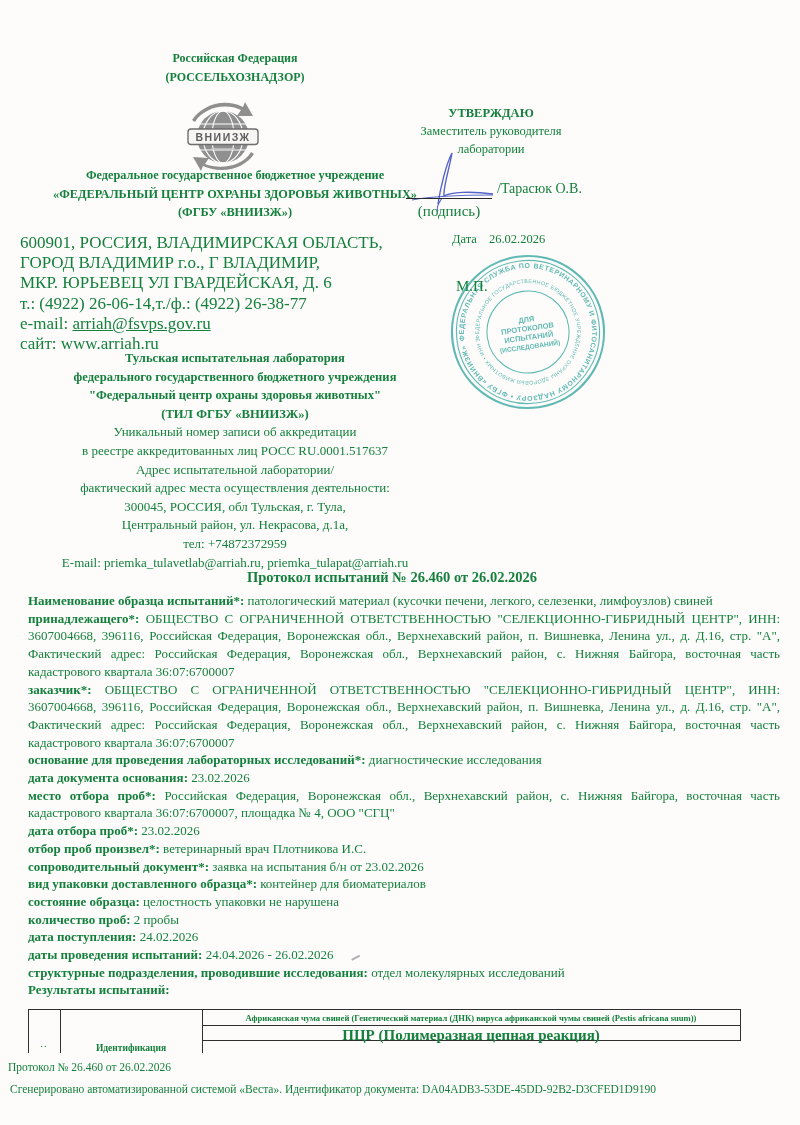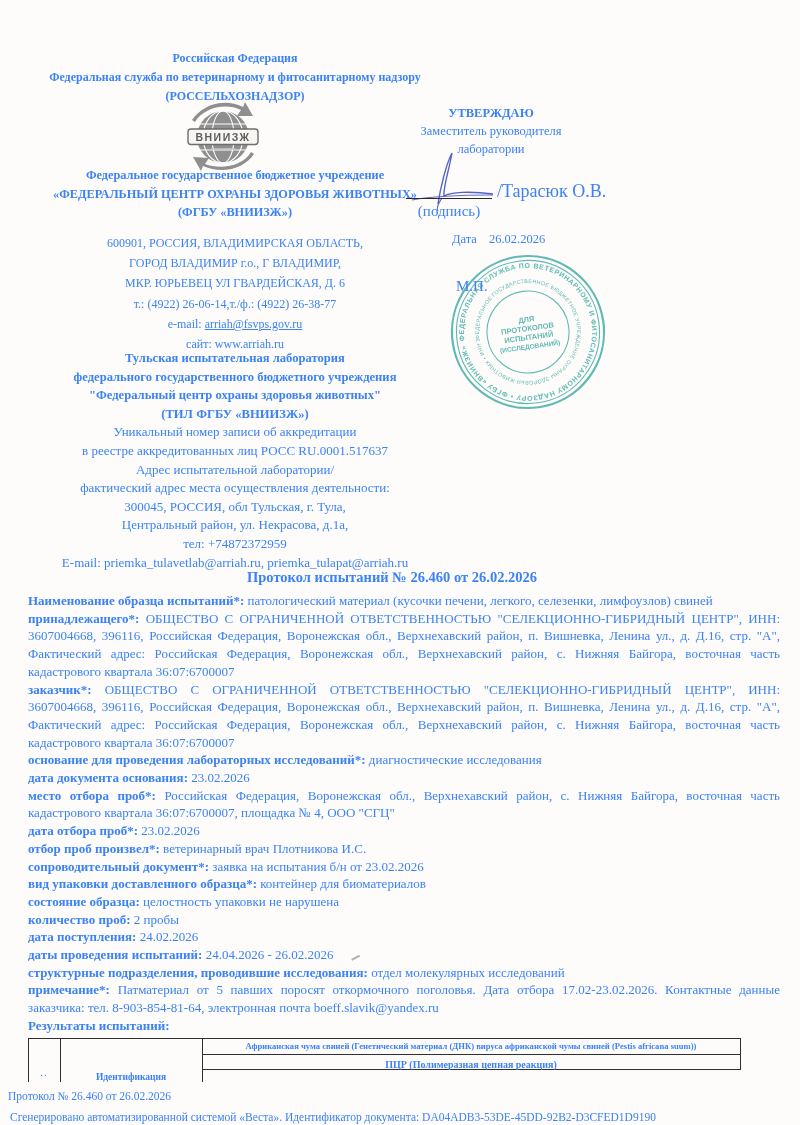--- a/index.html
+++ b/index.html
@@ -1,103 +1,102 @@
 <!DOCTYPE html>
 <html><head>
 <meta charset="utf-8">
 <style>
   * { margin:0; padding:0; box-sizing:border-box; }
   html,body { background:#ffffff; }
   .page {
     position:relative; width:800px; height:1125px; overflow:hidden;
-    background:#fdfcfa; color:#3b82f6;
+    background:#fdfcfa; color:#15803d;
     font-family:"Liberation Serif","DejaVu Serif",serif;
   }
   .b { font-weight:bold; }
 
   
   .gov { position:absolute; left:20px; top:49px; width:430px; text-align:center;
          font-size:12px; font-weight:bold; line-height:19px; }
 
   
   .logo { position:absolute; left:177px; top:100px; }
 
   
   .approve { position:absolute; left:405px; top:104px; width:172px; text-align:center;
              font-size:12.5px; line-height:18px; }
   .approve .t { font-weight:bold; }
   .sig-svg  { position:absolute; left:398px; top:148px; }
   .sig-line { position:absolute; left:406px; top:198px; width:86px; height:1px; background:#2a2a2a; }
-  .signer   { position:absolute; left:497px; top:181px; font-size:18px; }
+  .signer   { position:absolute; left:497px; top:181px; font-size:14px; }
   .sig-cap  { position:absolute; left:409px; top:203px; width:80px; text-align:center; font-size:15px; }
   .date-row { position:absolute; left:452px; top:232px; font-size:12.5px; }
   .date-row .dv { margin-left:12px; }
 
   
   .stamp { position:absolute; left:446px; top:250px; opacity:.8; }
   .mp    { position:absolute; left:456px; top:278px; font-size:15px; z-index:2; }
 
   
   .inst { position:absolute; left:15px; top:166px; width:440px; text-align:center;
           font-size:12.3px; font-weight:bold; line-height:18.5px; }
 
   
-  .addr { position:absolute; left:20px; top:233px; width:430px; text-align:center;
-          font-size:12px; line-height:20.2px; }
+  .addr { position:absolute; left:20px; top:233px; width:430px; text-align:left;
+          font-size:17px; line-height:20.2px; }
   .ulink { text-decoration:underline; }
 
   
   .lab { position:absolute; left:15px; top:349px; width:440px; text-align:center;
          font-size:13px; line-height:18.6px; }
   .lab .b { font-size:12.6px; }
 
   
   .title { position:absolute; left:28px; top:569px; width:728px; text-align:center;
            font-weight:bold; font-size:14.5px; }
 
   
   .flow { position:absolute; left:28px; top:592px; width:752px;
           font-size:13px; line-height:17.7px; text-align:justify; }
   .field b { font-weight:bold; }
   .results { font-weight:bold; }
   .inkmark { display:inline-block; width:9px; height:7px; border-bottom:2px solid #6f6f7a;
              transform:rotate(-28deg); margin-left:16px; opacity:.55; }
 
   
-  .rtable { position:relative; width:712px; height:44px; margin-top:3px; text-align:left; }
+  .rtable { position:relative; width:712px; height:44px; margin-top:10px; text-align:left; }
   .hl, .vl { position:absolute; background:#2f2f2f; }
   .hl { height:1px; } .vl { width:1px; }
   .h-top { left:0; top:0; width:712px; }
   .h-a   { left:174px; top:16px; width:538px; }
   .h-b   { left:174px; top:31px; width:539px; }
   .v-1 { left:0;    top:0; height:44px; }
   .v-2 { left:32px; top:0; height:44px; }
   .v-3 { left:174px;top:0; height:44px; }
   .v-4 { left:712px;top:0; height:32px; }
   .cellA { position:absolute; left:176px; top:2.5px; width:534px; text-align:center;
            font-size:8.6px; font-weight:bold; line-height:12px; }
   .cellB { position:absolute; left:176px; top:18px; width:534px; text-align:center;
-           font-size:10px; font-weight:bold; }
+           font-size:15px; font-weight:bold; }
   .ident { position:absolute; left:33px; top:31px; width:140px; text-align:center;
            font-size:9.5px; font-weight:bold; }
   .c1p   { position:absolute; left:0; top:26px; width:32px; text-align:center;
            font-size:11px; letter-spacing:1px; }
 
   
   .f1 { margin:6px 0 0 -20px; font-size:11.5px; text-align:left; }
   .f2 { margin:4px 0 0 -18px; font-size:11.5px; text-align:left; }
 </style>
 </head>
 <body>
 
 <div class="page">
 
   <div class="gov">
     <div>Российская Федерация</div>
-    <div>Федеральная служба по ветеринарному и фитосанитарному надзору</div>
     <div>(РОССЕЛЬХОЗНАДЗОР)</div>
   </div>
 
   <svg class="logo" width="92" height="72" viewBox="0 0 92 72">
     <circle cx="46" cy="37" r="26" fill="#8f8f8f"></circle>
     <ellipse cx="46" cy="37" rx="11" ry="26" fill="none" stroke="#ffffff" stroke-width="1.1"></ellipse>
     <ellipse cx="46" cy="37" rx="20" ry="26" fill="none" stroke="#ffffff" stroke-width="1.1"></ellipse>
     <line x1="20" y1="37" x2="72" y2="37" stroke="#ffffff" stroke-width="1.1"></line>
     <line x1="23" y1="24" x2="69" y2="24" stroke="#ffffff" stroke-width="1.1"></line>
     <line x1="23" y1="50" x2="69" y2="50" stroke="#ffffff" stroke-width="1.1"></line>
@@ -196,21 +195,20 @@
     <div class="field"><b>место отбора проб*:</b> <span>Российская Федерация, Воронежская обл., Верхнехавский район, с. Нижняя Байгора, восточная часть кадастрового квартала 36:07:6700007, площадка № 4, ООО "СГЦ"</span></div>
     <div class="field"><b>дата отбора проб*:</b> <span>23.02.2026</span></div>
     <div class="field"><b>отбор проб произвел*:</b> <span>ветеринарный врач Плотникова И.С.</span></div>
     <div class="field"><b>сопроводительный документ*:</b> <span>заявка на испытания б/н от 23.02.2026</span></div>
     <div class="field"><b>вид упаковки доставленного образца*:</b> <span>контейнер для биоматериалов</span></div>
     <div class="field"><b>состояние образца:</b> <span>целостность упаковки не нарушена</span></div>
     <div class="field"><b>количество проб:</b> <span>2 пробы</span></div>
     <div class="field"><b>дата поступления:</b> <span>24.02.2026</span></div>
     <div class="field"><b>даты проведения испытаний:</b> <span>24.04.2026 - 26.02.2026</span><span class="inkmark"></span></div>
     <div class="field"><b>структурные подразделения, проводившие исследования:</b> <span>отдел молекулярных исследований</span></div>
-    <div class="field"><b>примечание*:</b> <span>Патматериал от 5 павших поросят откормочного поголовья. Дата отбора 17.02-23.02.2026. Контактные данные заказчика: тел. 8-903-854-81-64, электронная почта boeff.slavik@yandex.ru</span></div>
     <div class="results">Результаты испытаний:</div>
 
     <div class="rtable">
       <div class="hl h-top"></div>
       <div class="vl v-1"></div>
       <div class="vl v-2"></div>
       <div class="vl v-3"></div>
       <div class="vl v-4"></div>
       <div class="hl h-a"></div>
       <div class="hl h-b"></div>

